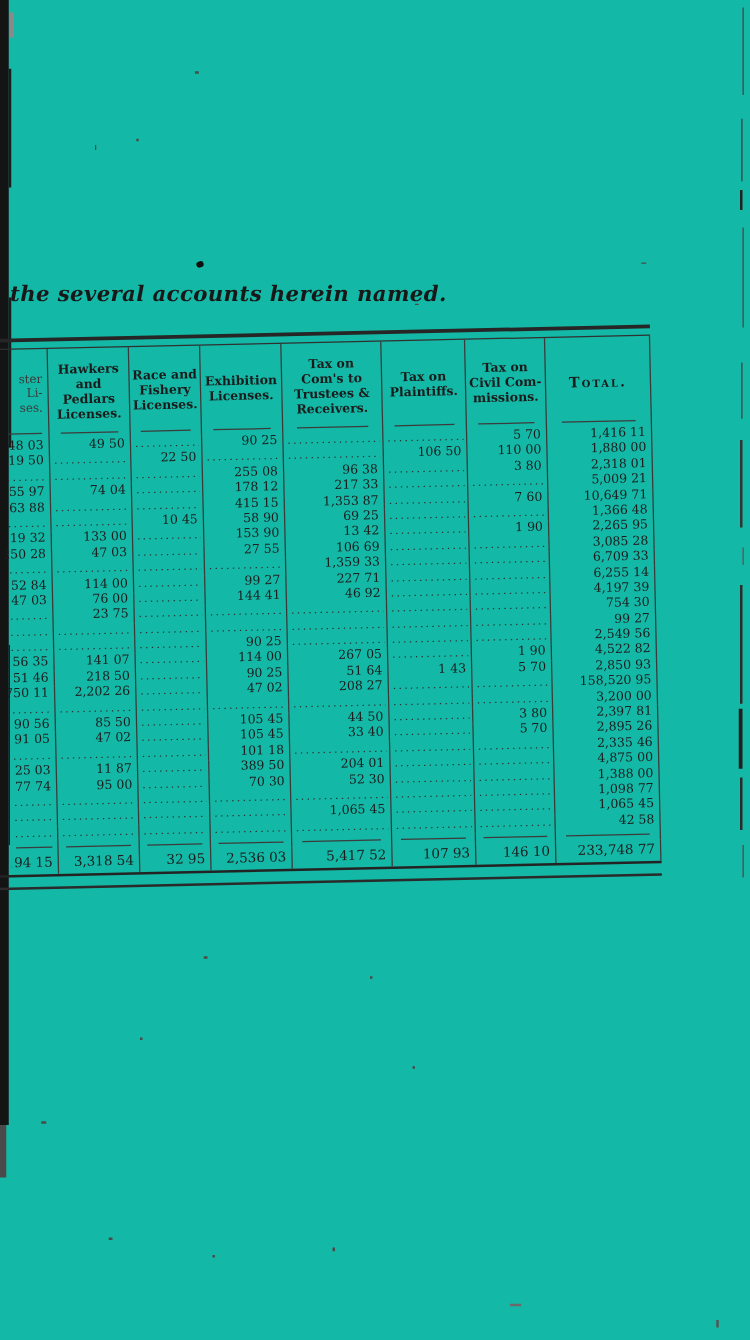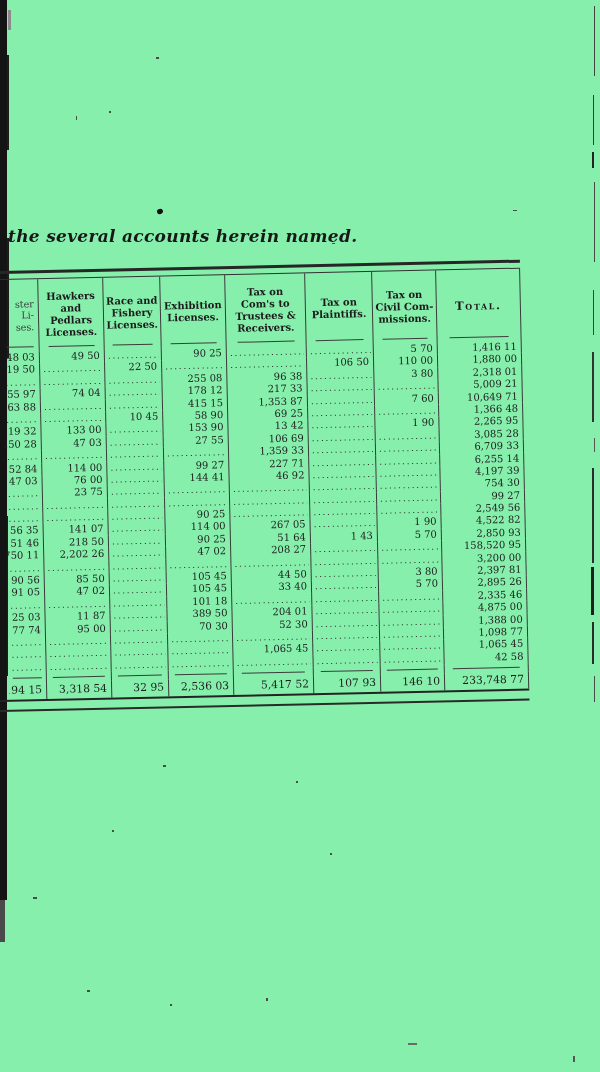--- a/index.html
+++ b/index.html
@@ -1,16 +1,16 @@
 <!DOCTYPE html>
 <html><head>
 <meta charset="utf-8">
 <style>
   html,body{margin:0;padding:0;}
-  .page{position:relative;width:600px;height:1072px;background:#86efac;overflow:hidden;
+  .page{position:relative;width:600px;height:1072px;background:#14b8a6;overflow:hidden;
         font-family:"DejaVu Serif",serif;color:#1e1e1e;}
   
   .gutter{position:absolute;left:0;top:0;width:7px;height:900px;background:#141414;}
   .gutter-tail{position:absolute;left:0;top:900px;width:5px;height:42px;background:#4a4a4a;}
   .gutter-fray{position:absolute;background:#1c1c1c;}
   .edge-mark{position:absolute;}
   .speck{position:absolute;background:#4a4a4a;}
   .ink-dot{position:absolute;left:157px;top:209px;width:6px;height:5px;background:#0f0f0f;
            border-radius:50%;transform:rotate(-18deg);}
   

